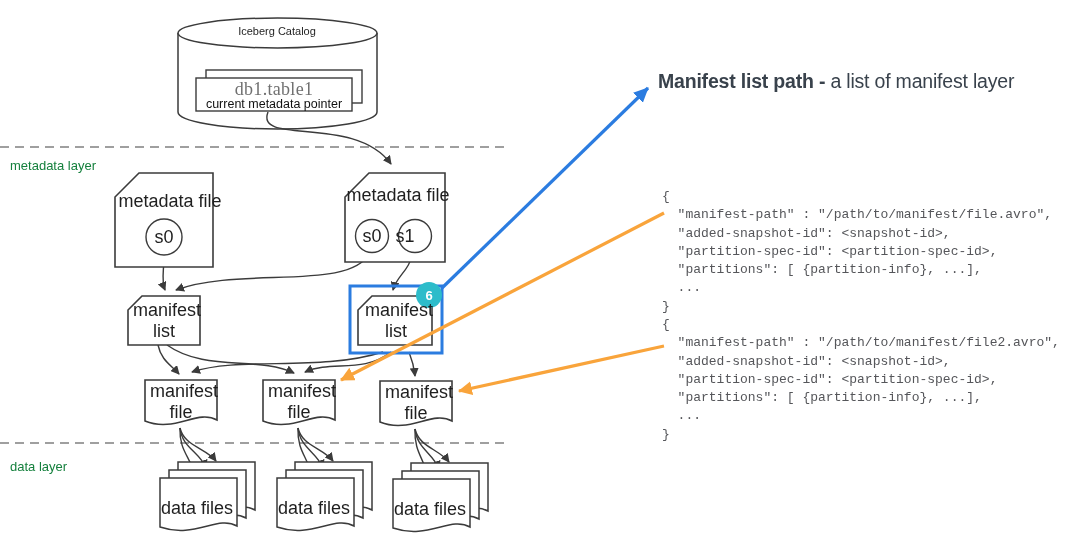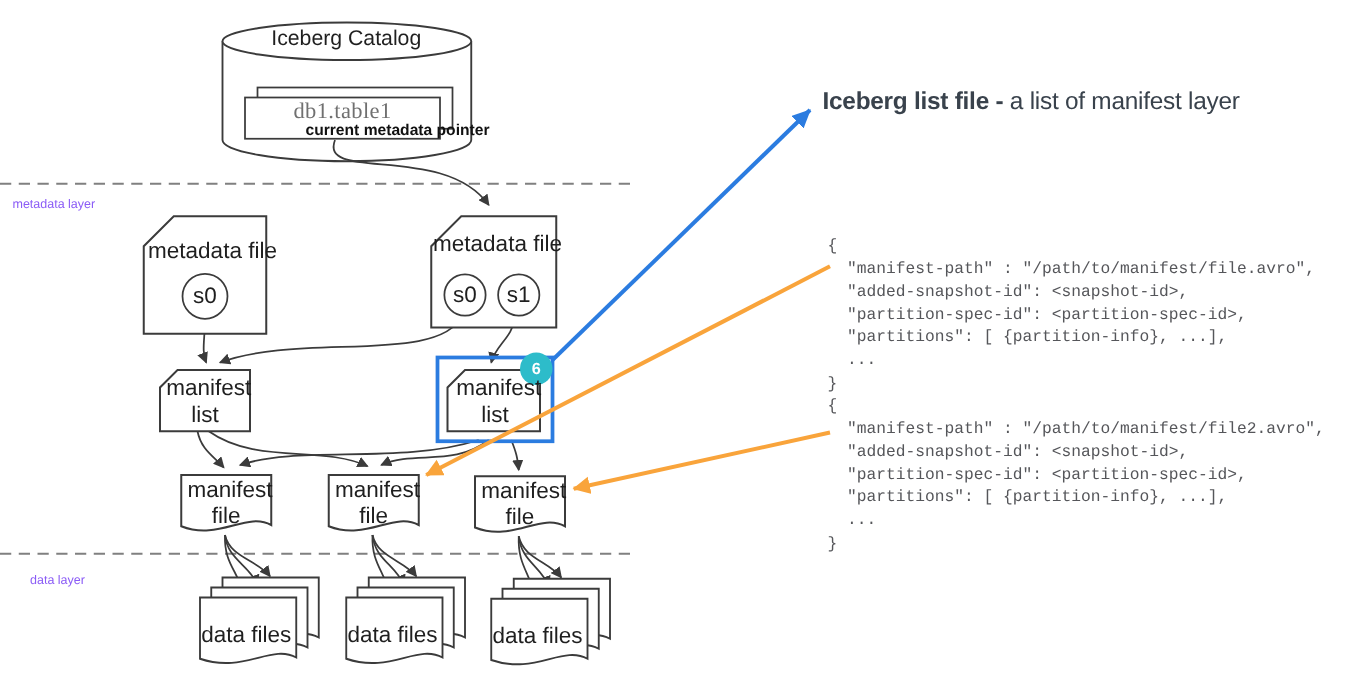--- a/index.html
+++ b/index.html
@@ -8,22 +8,22 @@
     font-family:"Liberation Sans", sans-serif;
   }
   .canvas{position:absolute;inset:0;}
   svg.layer{position:absolute;left:0;top:0;}
   .lbl{
     position:absolute;transform:translate(-50%,-50%);
     font-size:18px;color:#1f1f1f;text-align:center;line-height:1.15;white-space:nowrap;
   }
   .lbl.wrap2{white-space:normal;width:62px;}
   .lbl.mono{font-family:Liberation Serif, serif;color:#707070;font-size:18px;letter-spacing:.3px;}
-  .lbl.pointer{font-size:12.5px;font-weight:700;color:#111;margin-left:44px;}
-  .layer-label{position:absolute;font-size:10px;color:#8b5cf6;}
+  .lbl.pointer{font-size:12.5px;font-weight:400;color:#111;}
+  .layer-label{position:absolute;font-size:13px;color:#15803d;}
   .badge-num{position:absolute;transform:translate(-50%,-50%);font-size:13px;font-weight:700;color:#ffffff;}
   .heading{
     position:absolute;left:658px;top:70px;font-size:19.5px;letter-spacing:-0.2px;color:#39424c;white-space:nowrap;
   }
   .heading b{font-weight:700;}
   .codeblock{
     position:absolute;left:662px;font-family:"Liberation Mono","DejaVu Sans Mono",monospace;
     font-size:13px;line-height:18.3px;color:#55565a;
   }
   .codeblock div{white-space:pre;}
@@ -108,48 +108,48 @@
       <path d="M393,479 H470 V527 C450,516 428,540 393,528 Z"></path>
     </g>
 
     <path d="M442,288 L648,88" stroke-width="3.2" fill="none" marker-end="url(#mBlue)" stroke="#2b7ce0"></path>
     <path d="M664,213 L341,380" stroke-width="3.2" fill="none" marker-end="url(#mOrange)" stroke="#f9a43b"></path>
     <path d="M664,346 L459,391" stroke-width="3.2" fill="none" marker-end="url(#mOrange)" stroke="#f9a43b"></path>
 
     <circle cx="429" cy="295" r="13" stroke-width="2" fill="#2dbcca"></circle>
   </svg>
 
-  <div class="lbl" style="left:277px;top:31px;font-size:17px;">Iceberg Catalog</div>
+  <div class="lbl" style="left:277px;top:31px;font-size:11px;">Iceberg Catalog</div>
   <div class="lbl mono" style="left:274px;top:89px;">db1.table1</div>
   <div class="lbl pointer" style="left:274px;top:104px;">current metadata pointer</div>
 
   <div class="layer-label" style="left:10px;top:158px;">metadata layer</div>
-  <div class="layer-label" style="left:24px;top:459px;">data layer</div>
+  <div class="layer-label" style="left:10px;top:459px;">data layer</div>
 
   <div class="lbl" style="left:170px;top:201px;">metadata file</div>
   <div class="lbl" style="left:398px;top:195px;">metadata file</div>
   <div class="lbl" style="left:164px;top:237px;">s0</div>
   <div class="lbl" style="left:372px;top:236px;">s0</div>
-  <div class="lbl" style="left:415px;top:236px;text-align:right;">s1</div>
+  <div class="lbl" style="left:405px;top:236px;text-align:right;">s1</div>
 
   <div class="lbl wrap2" style="left:164px;top:321px;">manifest list</div>
   <div class="lbl wrap2" style="left:396px;top:321px;">manifest list</div>
 
   <div class="lbl wrap2" style="left:181px;top:402px;">manifest file</div>
   <div class="lbl wrap2" style="left:299px;top:402px;">manifest file</div>
   <div class="lbl wrap2" style="left:416px;top:403px;">manifest file</div>
 
   <div class="lbl" style="left:197px;top:508px;">data files</div>
   <div class="lbl" style="left:314px;top:508px;">data files</div>
   <div class="lbl" style="left:430px;top:509px;">data files</div>
 
   <div class="badge-num" style="left:429px;top:295px;">6</div>
 
   <div class="heading">
-    <b>Iceberg list file -</b><span> a list of manifest layer</span>
+    <b>Manifest list path -</b><span> a list of manifest layer</span>
   </div>
 
   <div class="codeblock" style="top:188px;">
     <div>{</div>
     <div>  "manifest-path" : "/path/to/manifest/file.avro",</div>
     <div>  "added-snapshot-id": &lt;snapshot-id&gt;,</div>
     <div>  "partition-spec-id": &lt;partition-spec-id&gt;,</div>
     <div>  "partitions": [ {partition-info}, ...],</div>
     <div>  ...</div>
     <div>}</div>

